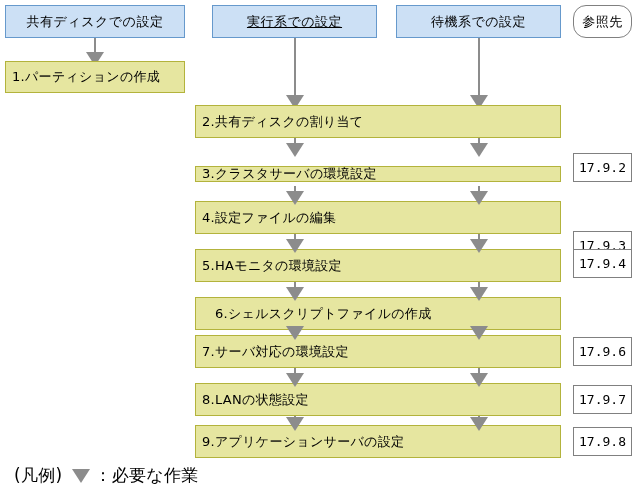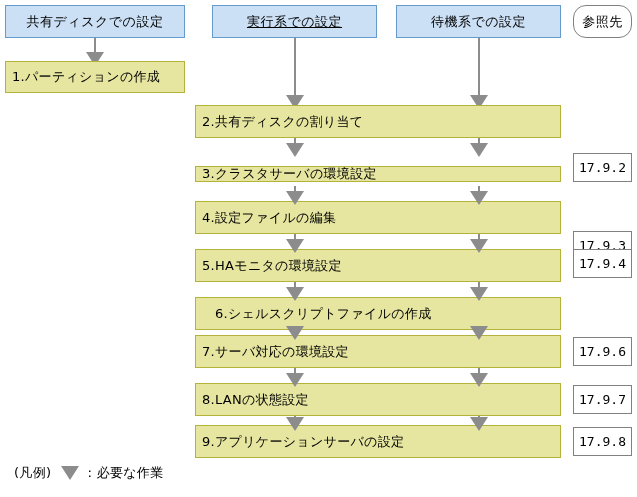--- a/index.html
+++ b/index.html
@@ -85,21 +85,21 @@
     border-left: 9px solid transparent;
     border-right: 9px solid transparent;
     border-top: 14px solid #8c8c8c;
   }
 
   
   .legend {
     position: absolute;
     display: flex;
     align-items: center;
-    font-size: 13px;
+    font-size: 17px;
     color: #000;
     white-space: nowrap;
     letter-spacing: 0.3px;
   }
   .legend-arrow {
     width: 0;
     height: 0;
     border-left: 9px solid transparent;
     border-right: 9px solid transparent;
     border-top: 14px solid #8c8c8c;

